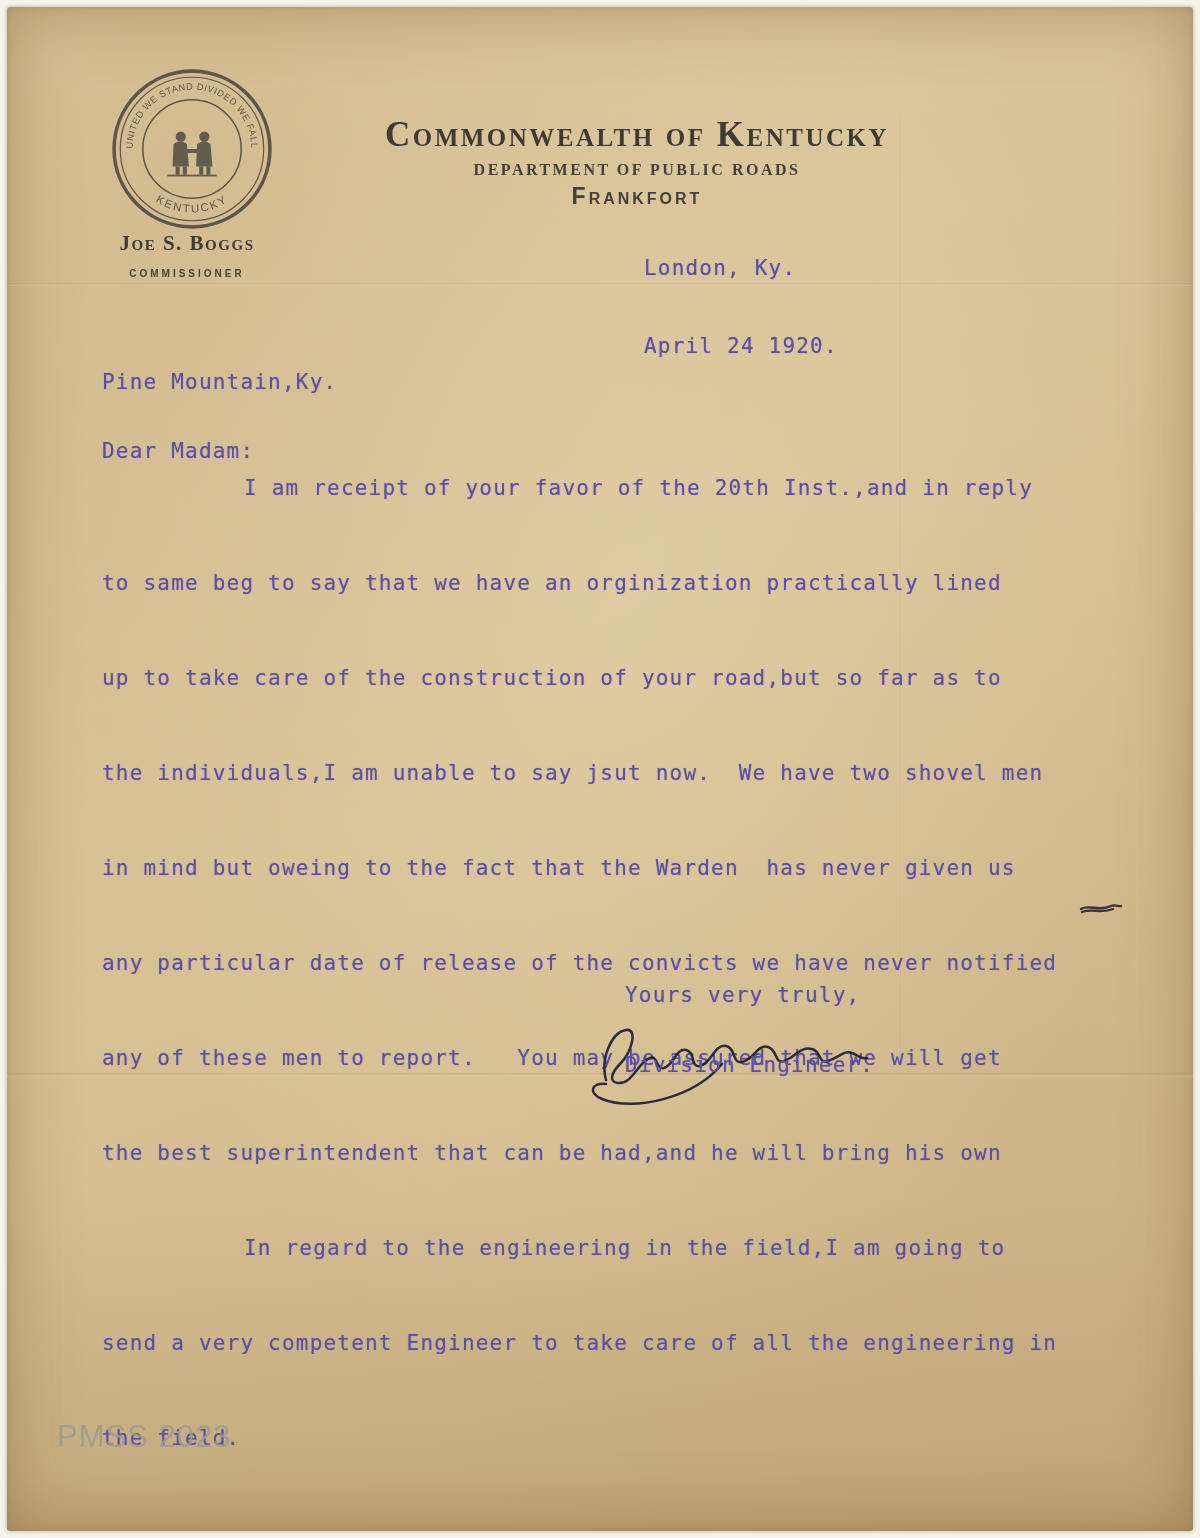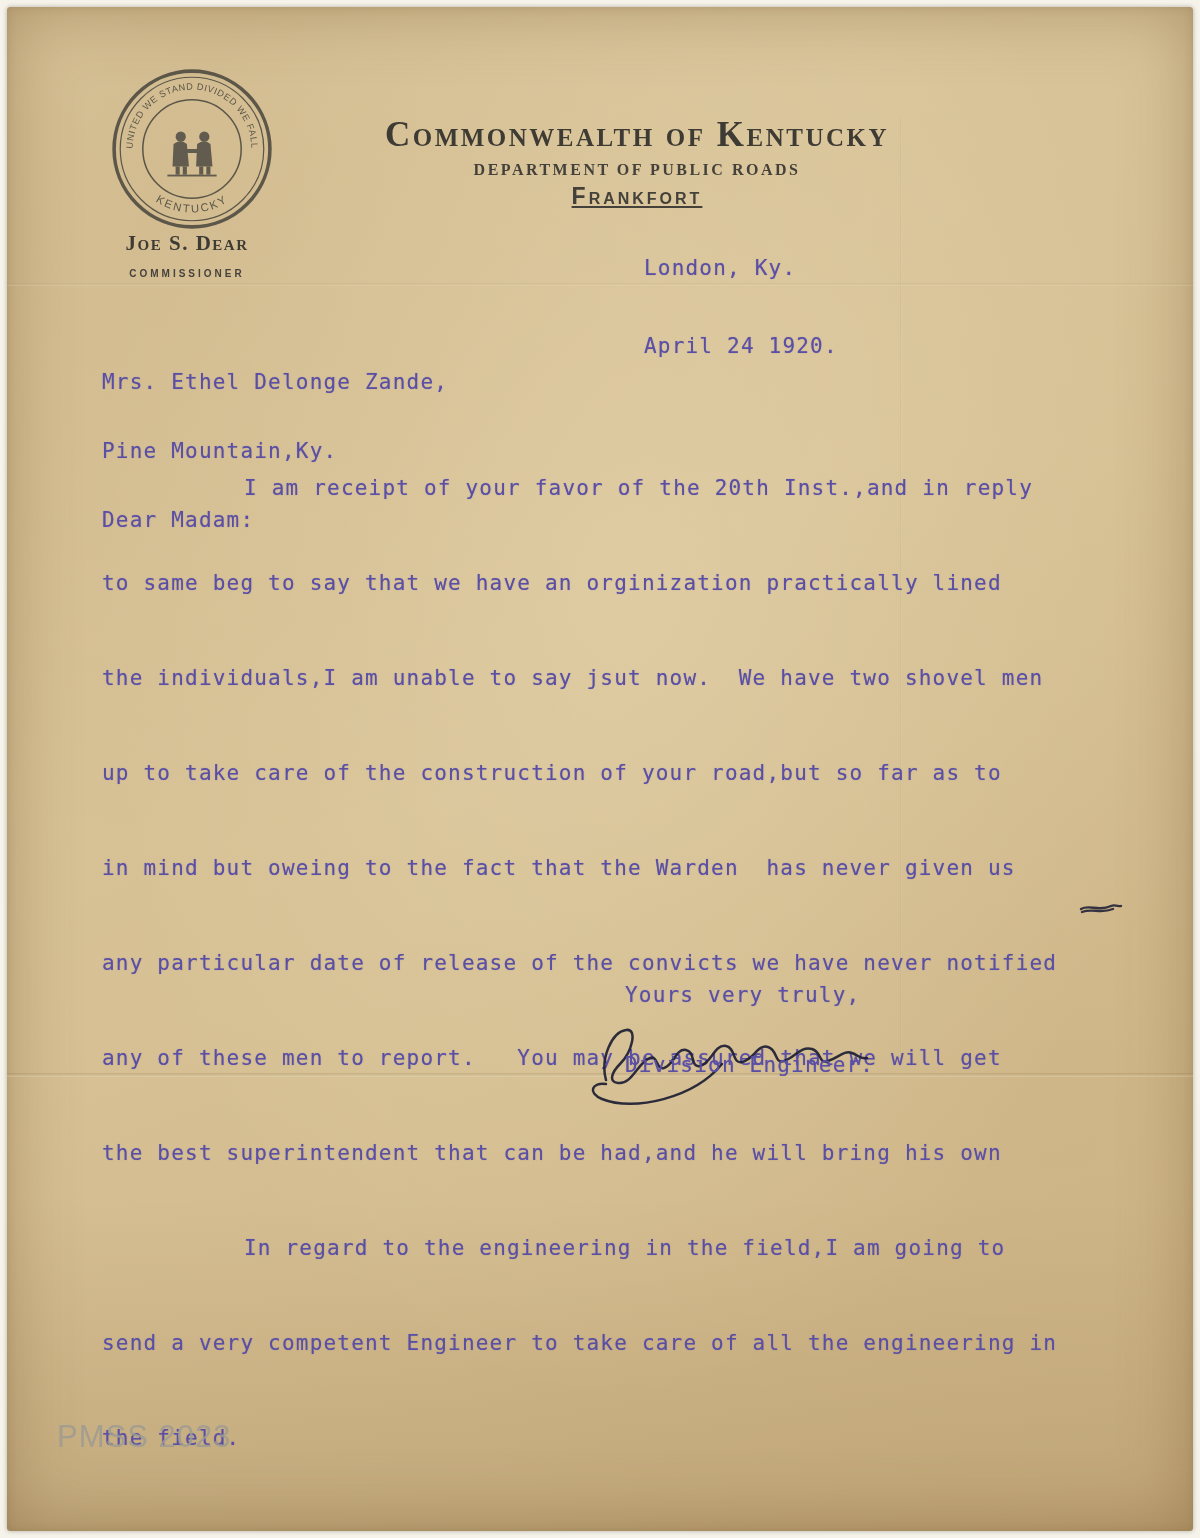--- a/index.html
+++ b/index.html
@@ -37,21 +37,21 @@
   .org-name{
     font-family:"Liberation Serif",serif;font-variant:small-caps;
     font-size:35px;letter-spacing:2.5px;font-weight:600;
   }
   .dept{
     font-family:Liberation Serif, serif;font-size:16px;font-weight:700;
     letter-spacing:2.5px;margin-top:6px;color:#44413a;
   }
   .city{
     font-family:"Liberation Sans",sans-serif;font-variant:small-caps;
-    font-size:23px;letter-spacing:3px;font-weight:700;margin-top:4px;color:#44413a;text-decoration:underline;
+    font-size:23px;letter-spacing:3px;font-weight:700;margin-top:4px;color:#44413a;
   }
 
   .comm-block{position:absolute;left:80px;top:224px;width:200px;text-align:center;color:#3e3b34;}
   .comm-name{
     font-family:"Liberation Serif",serif;font-variant:small-caps;
     font-size:21px;letter-spacing:1.5px;font-weight:600;
   }
   .comm-title{
     font-family:"Liberation Sans",sans-serif;font-size:10px;font-weight:700;
     letter-spacing:3px;margin-top:12px;color:#46433c;
@@ -125,40 +125,39 @@
       </svg>
     </div>
 
     <div class="org-block">
       <div class="org-name">Commonwealth of Kentucky</div>
       <div class="dept">DEPARTMENT OF PUBLIC ROADS</div>
       <div class="city">Frankfort</div>
     </div>
 
     <div class="comm-block">
-      <div class="comm-name">Joe S. Dear</div>
+      <div class="comm-name">Joe S. Boggs</div>
       <div class="comm-title">COMMISSIONER</div>
     </div>
 
     <div class="dateline type">
       <div>London, Ky.</div>
       <div>April 24 1920.</div>
     </div>
 
     <div class="address type">
-      <div>Mrs. Ethel Delonge Zande,</div>
       <div>Pine Mountain,Ky.</div>
       <div>Dear Madam:</div>
     </div>
 
     <div class="letter-body type">
       <div class="line indent">I am receipt of your favor of the 20th Inst.,and in reply</div>
       <div class="line">to same beg to say that we have an orginization practically lined</div>
+      <div class="line">up to take care of the construction of your road,but so far as to</div>
       <div class="line">the individuals,I am unable to say jsut now.  We have two shovel men</div>
-      <div class="line">up to take care of the construction of your road,but so far as to</div>
       <div class="line">in mind but oweing to the fact that the Warden  has never given us</div>
       <div class="line">any particular date of release of the convicts we have never notified</div>
       <div class="line">any of these men to report.   You may be assured that we will get</div>
       <div class="line">the best superintendent that can be had,and he will bring his own</div>
       <div class="line indent">In regard to the engineering in the field,I am going to</div>
       <div class="line">send a very competent Engineer to take care of all the engineering in</div>
       <div class="line">the field.</div>
     </div>
 
     <svg class="strike-mark" viewBox="0 0 44 20">

